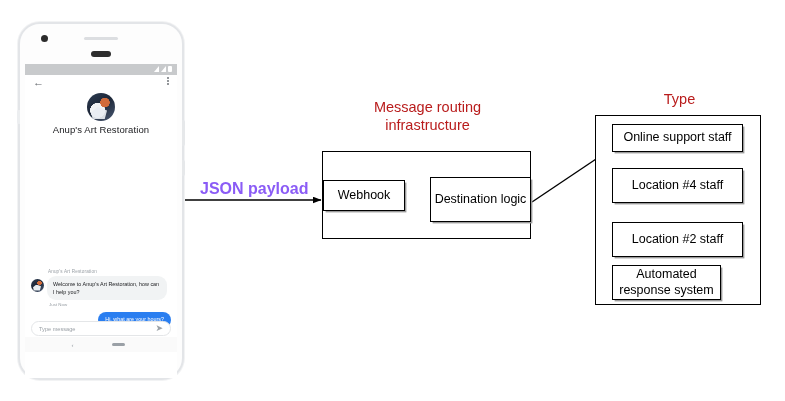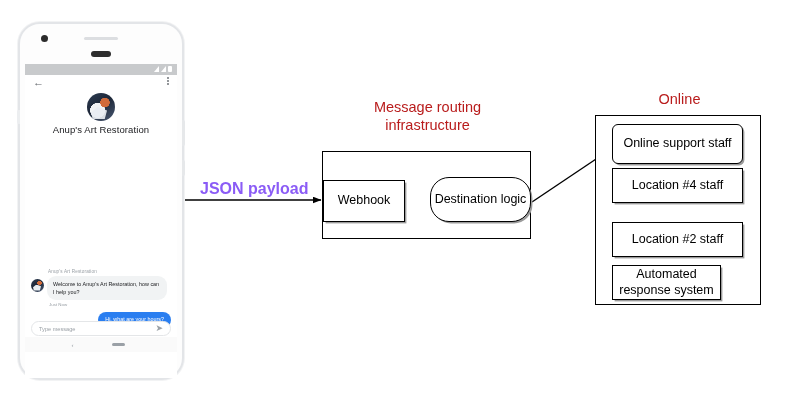--- a/index.html
+++ b/index.html
@@ -346,26 +346,26 @@
     position: absolute;
     font-size: 16px;
     color: #8b5cf6;
     white-space: nowrap;
     font-weight: bold;
   }
 
   
   #infra-group-title { left: 320px; top: 98px; width: 215px; }
   #infra-outer      { left: 322px; top: 151px; width: 209px; height: 88px; }
-  #webhook-box      { left: 323px; top: 180px; width: 82px;  height: 42px; }
-  #destination-box  { left: 430px; top: 177px; width: 101px; height: 45px; border-radius: 19px; }
+  #webhook-box      { left: 323px; top: 180px; width: 82px;  height: 31px; }
+  #destination-box  { left: 430px; top: 177px; width: 101px; height: 45px; }
 
   #brand-group-title { left: 598px; top: 90px; width: 163px; }
   #brand-outer       { left: 595px; top: 115px; width: 166px; height: 190px; }
-  #box-online-support { left: 612px; top: 124px; width: 131px; height: 40px; border-radius: 6px; }
+  #box-online-support { left: 612px; top: 124px; width: 131px; height: 28px; }
   #box-location-1     { left: 612px; top: 168px; width: 131px; height: 35px; }
   #box-location-2     { left: 612px; top: 222px; width: 131px; height: 35px; text-decoration: underline; }
   #box-automated      { left: 612px; top: 265px; width: 109px; height: 35px; }
 
   #json-payload-label { left: 200px; top: 180px; }
 
   #arrow-layer {
     position: absolute;
     left: 0; top: 0;
     width: 785px; height: 401px;
@@ -457,21 +457,21 @@
 
 <div class="dbox" id="webhook-box">
   <div class="dbox-label">Webhook</div>
 </div>
 
 <div class="dbox" id="destination-box">
   <div class="dbox-label">Destination
 logic</div>
 </div>
 
-<div class="group-title" id="brand-group-title">Online</div>
+<div class="group-title" id="brand-group-title">Type</div>
 
 <div class="dbox-plain" id="brand-outer"></div>
 
 <div class="dbox" id="box-online-support">
   <div class="dbox-label">Online support
 staff</div>
 </div>
 <div class="dbox" id="box-location-1">
   <div class="dbox-label">Location #4
 staff</div>

